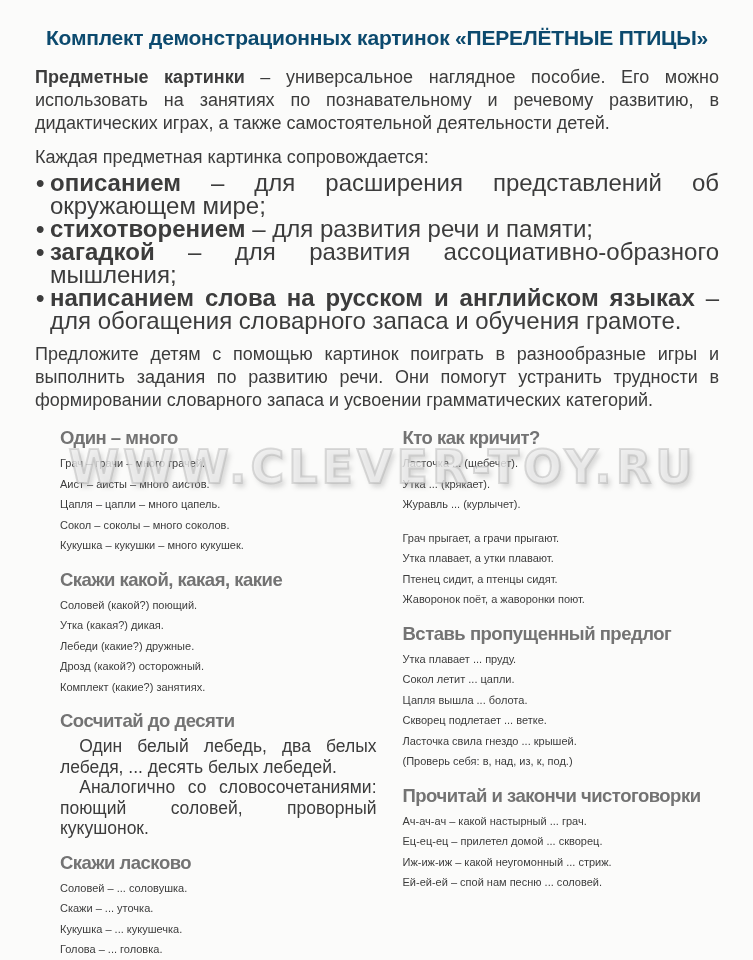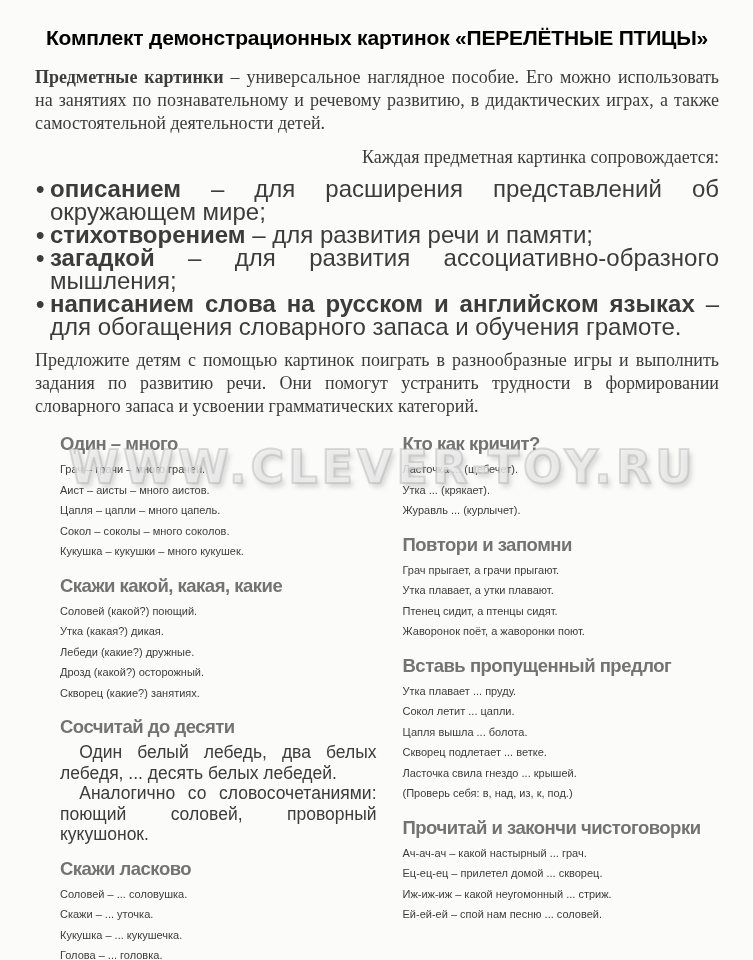--- a/index.html
+++ b/index.html
@@ -9,28 +9,28 @@
     background: #fbfbfa;
     font-family: "Liberation Sans", sans-serif;
     color: #3c3c3c;
     position: relative;
     overflow: hidden;
   }
   .page { padding: 20px 34px 0 35px; position: relative; z-index: 1; }
 
   h1 {
     font-size: 21px; font-weight: bold; text-align: center;
-    margin: 6px 0 16px; color: #000000; letter-spacing: -0.2px;
+    margin: 6px 0 16px; color: #0c4a6e; letter-spacing: -0.2px;
   }
 
   p.body {
     font-size: 18px; line-height: 23px;
-    text-align: justify; margin: 0 0 11px; font-family: Liberation Serif, serif;
+    text-align: justify; margin: 0 0 11px;
   }
-  p.lead { margin-bottom: 8px; text-align: right; }
+  p.lead { margin-bottom: 2px; text-align: left; }
 
   ul.bullets {
     list-style: none; margin: 0 0 11px; padding: 0;
     font-size: 24px; line-height: 23px;
   }
   ul.bullets li { position: relative; padding-left: 15px; text-align: justify; }
   ul.bullets li::before { content: "\2022"; position: absolute; left: 1px; font-weight: bold; }
 
   .b { font-weight: bold; }
   .it { }
@@ -90,21 +90,21 @@
           <p class="line"><span>Цапля – цапли – много цапель.</span></p>
           <p class="line"><span>Сокол – соколы – много соколов.</span></p>
           <p class="line"><span>Кукушка – кукушки – много кукушек.</span></p>
         </section>
       <section class="sec">
           <h3><span>Скажи </span><span class="it">какой, какая, какие</span></h3>
           <p class="line"><span>Соловей </span><span class="it">(какой?)</span><span> поющий.</span></p>
           <p class="line"><span>Утка </span><span class="it">(какая?)</span><span> дикая.</span></p>
           <p class="line"><span>Лебеди </span><span class="it">(какие?)</span><span> дружные.</span></p>
           <p class="line"><span>Дрозд </span><span class="it">(какой?)</span><span> осторожный.</span></p>
-          <p class="line"><span>Скворец </span><span class="it">(какие?)</span><span> занятиях.</span></p>
+          <p class="line"><span>Комплект </span><span class="it">(какие?)</span><span> занятиях.</span></p>
         </section>
       <section class="sec">
           <h3><span>Сосчитай до десяти</span></h3>
           <p class="para"><span>Один белый лебедь, два белых лебедя, ... десять белых лебедей.</span></p>
           <p class="para"><span>Аналогично со словосочетаниями: поющий соловей, проворный кукушонок.</span></p>
         </section>
       <section class="sec">
           <h3><span>Скажи ласково</span></h3>
           <p class="line"><span>Соловей – ... </span><span class="it">соловушка.</span></p>
           <p class="line"><span>Скажи – ... </span><span class="it">уточка.</span></p>
@@ -114,21 +114,20 @@
         </section>
     </div>
     <div class="col">
       <section class="sec">
           <h3><span>Кто как кричит?</span></h3>
           <p class="line"><span>Ласточка ... </span><span class="it">(щебечет)</span><span>.</span></p>
           <p class="line"><span>Утка ... </span><span class="it">(крякает)</span><span>.</span></p>
           <p class="line"><span>Журавль ... </span><span class="it">(курлычет)</span><span>.</span></p>
         </section>
       <section class="sec">
-          <h3><span>Повтори и запомни</span></h3>
           <p class="line"><span>Грач прыгает, а грачи прыгают.</span></p>
           <p class="line"><span>Утка плавает, а утки плавают.</span></p>
           <p class="line"><span>Птенец сидит, а птенцы сидят.</span></p>
           <p class="line"><span>Жаворонок поёт, а жаворонки поют.</span></p>
         </section>
       <section class="sec">
           <h3><span>Вставь пропущенный предлог</span></h3>
           <p class="line"><span>Утка плавает ... пруду.</span></p>
           <p class="line"><span>Сокол летит ... цапли.</span></p>
           <p class="line"><span>Цапля вышла ... болота.</span></p>

